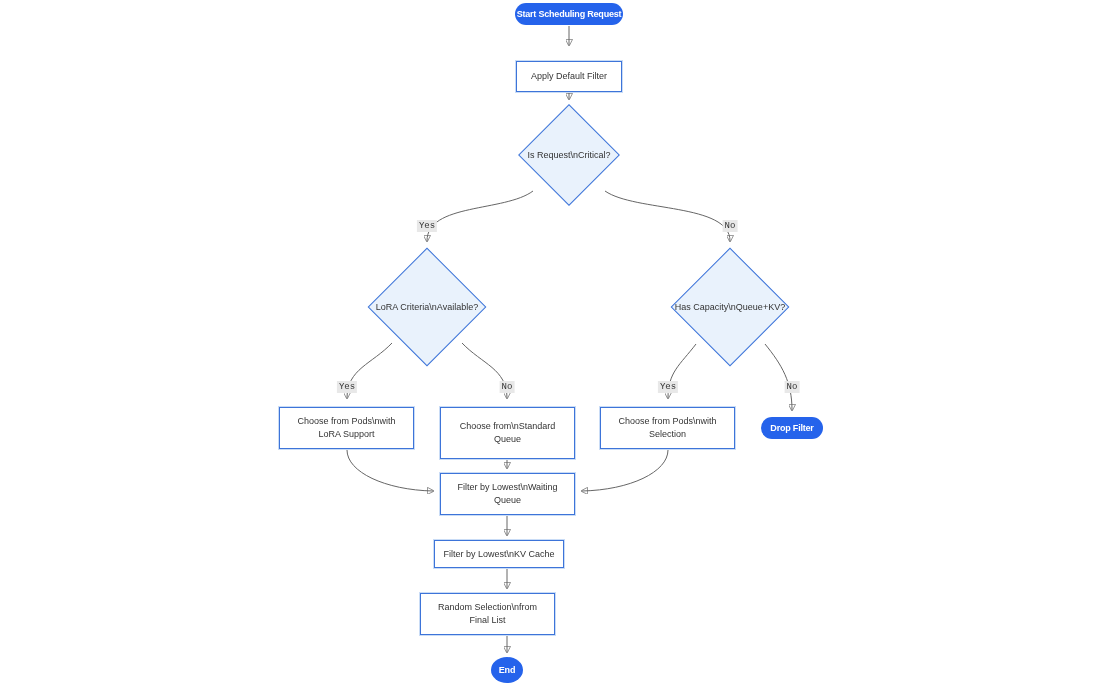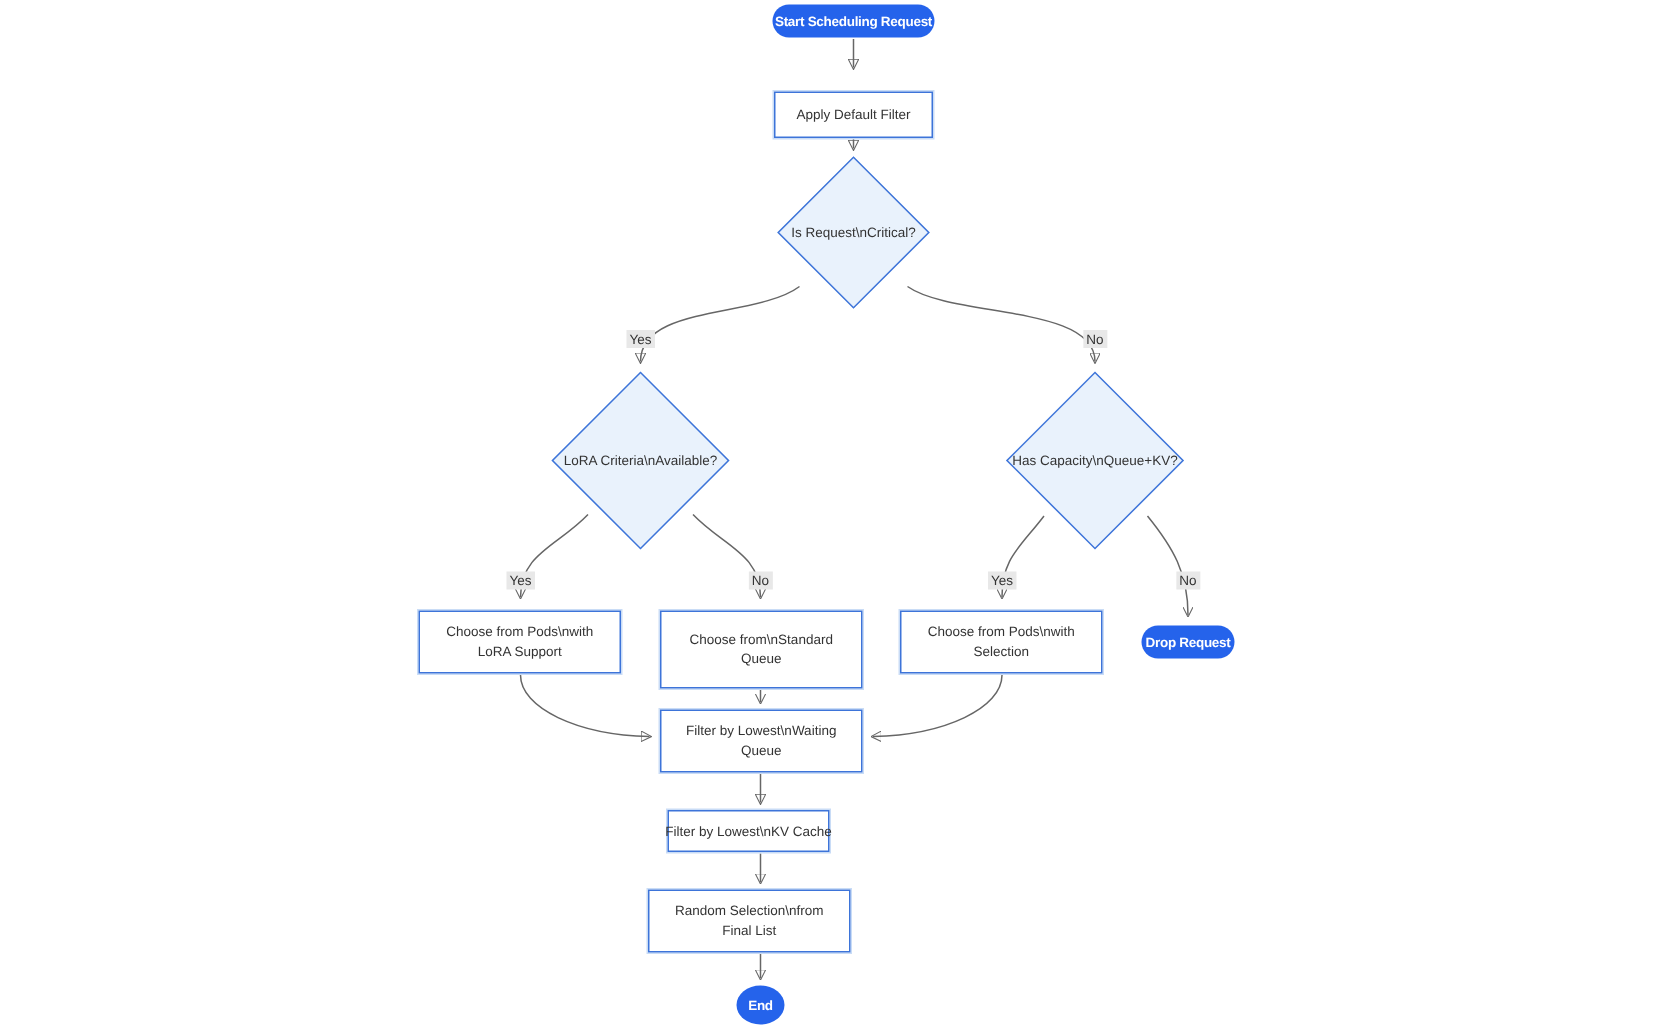--- a/index.html
+++ b/index.html
@@ -29,21 +29,21 @@
     border:1.5px solid var(--border,#3D74D9);
     box-sizing:border-box;
   }
   .diamond-text{
     position:absolute;inset:0;display:flex;align-items:center;justify-content:center;
     font-size:9px;white-space:nowrap;color:var(--text,#333333);
   }
   .edge-label{
     position:absolute;transform:translate(-50%,-50%);
     background:var(--label_bg,#E8E8E8);color:var(--text,#333333);
-    font-size:9px;line-height:12px;padding:0 2px;white-space:nowrap;
+    font-size:9px;line-height:12px;padding:0 2px;white-space:nowrap;font-family:Liberation Mono, monospace;
   }
   .ellipse{border-radius:50%;}
 </style>
 </head>
 <body>
 
 <div class="canvas">
 
   <svg class="edges" viewBox="0 0 1103 685">
     <defs>
@@ -96,32 +96,32 @@
   <div class="node box" style="left:440px;top:407px;width:135px;height:52px;box-sizing:border-box;">
     <span class="line">Choose from\nStandard</span>
     <span class="line">Queue</span>
   </div>
 
   <div class="node box" style="left:600px;top:407px;width:135px;height:42px;box-sizing:border-box;">
     <span class="line">Choose from Pods\nwith</span>
     <span class="line">Selection</span>
   </div>
 
-  <div class="node pill" style="left:761px;top:417px;width:62px;height:22px;">Drop Request</div>
+  <div class="node pill" style="left:761px;top:417px;width:62px;height:22px;">Drop Filter</div>
 
   <div class="node box" style="left:440px;top:473px;width:135px;height:42px;box-sizing:border-box;">
     <span class="line">Filter by Lowest\nWaiting</span>
     <span class="line">Queue</span>
   </div>
 
-  <div class="node box" style="left:445px;top:540px;width:108px;height:28px;box-sizing:border-box;">
+  <div class="node box" style="left:434px;top:540px;width:130px;height:28px;box-sizing:border-box;">
     <span class="line">Filter by Lowest\nKV Cache</span>
   </div>
 
-  <div class="node box" style="left:432px;top:593px;width:135px;height:42px;box-sizing:border-box;">
+  <div class="node box" style="left:420px;top:593px;width:135px;height:42px;box-sizing:border-box;">
     <span class="line">Random Selection\nfrom</span>
     <span class="line">Final List</span>
   </div>
 
   <div class="node pill ellipse" style="left:491px;top:657px;width:32px;height:26px;">End</div>
 
   <span class="edge-label" style="left:427px;top:226px;">Yes</span>
   <span class="edge-label" style="left:730px;top:226px;">No</span>
   <span class="edge-label" style="left:347px;top:387px;">Yes</span>
   <span class="edge-label" style="left:507px;top:387px;">No</span>

